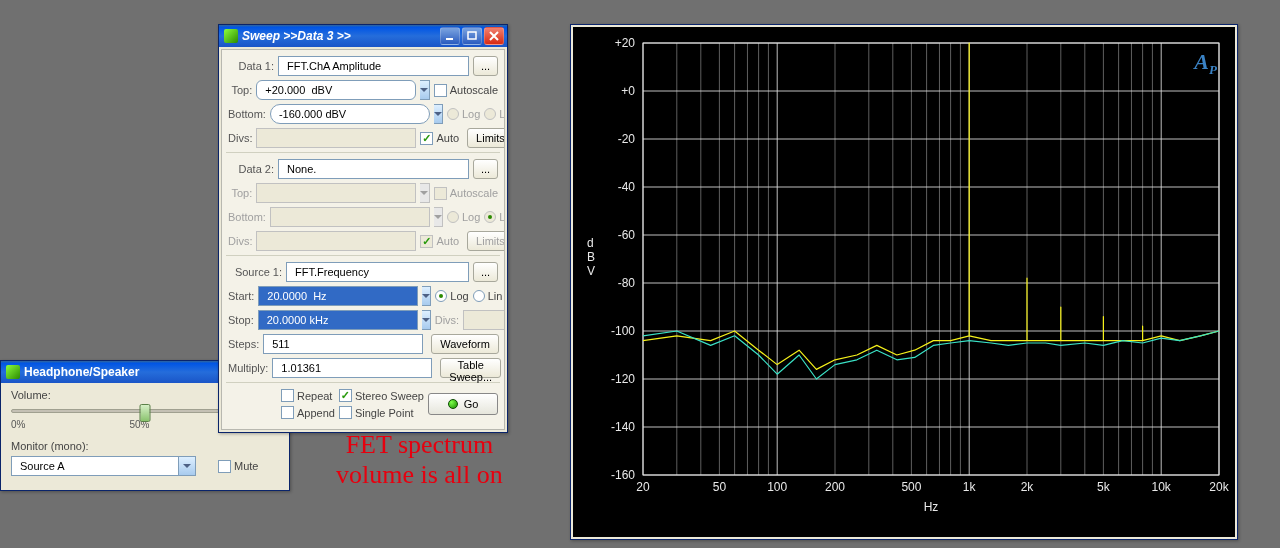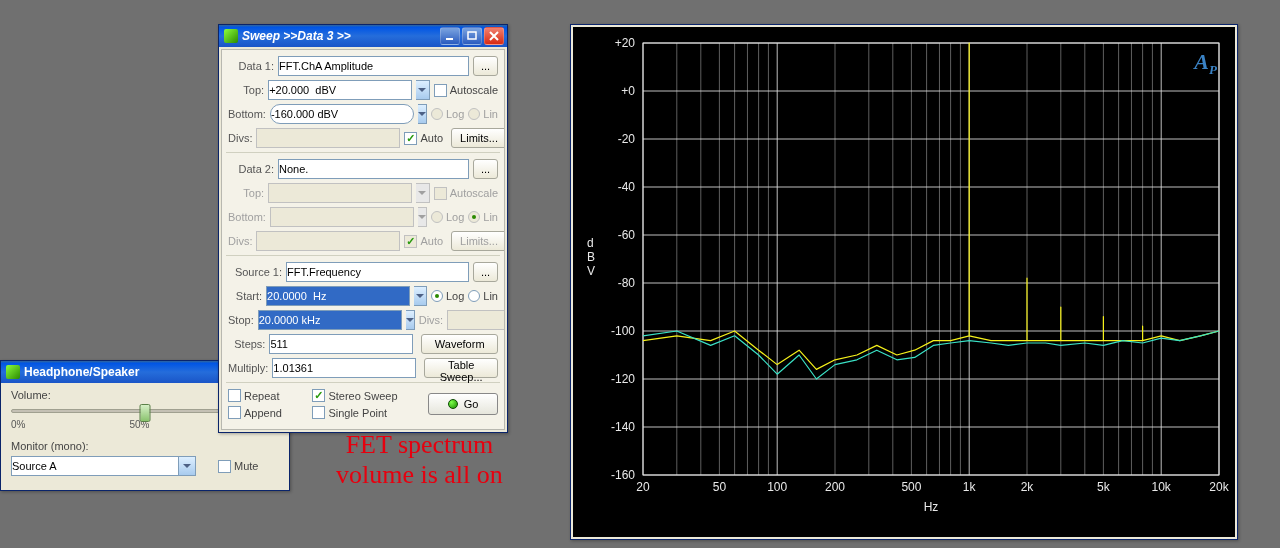--- a/index.html
+++ b/index.html
@@ -66,21 +66,21 @@
   border: 1px solid #B8B8B0;
   margin: 2px;
   padding: 6px 6px 6px 6px;
 }
 .row { display: flex; align-items: center; gap: 4px; margin-bottom: 4px; }
 .row .lab { width: 46px; text-align: right; color: #555; font-size: 11px; }
 .row .lab.disabled { color: #A0A0A0; }
 .field {
   border: 1px solid #7F9DB9;
   height: 20px;
-  padding: 2px 0;
+  padding: 2px 8px;
   background: #fff;
   font-family: inherit; font-size: 11px;
   flex: 1;
 }
 .field.sel { background: #316AC5; color: #fff; }
 .field.disabled { background: #ECE9D8; border-color: #C1C1C1; }
 .dropdown-btn {
   width: 17px; height: 20px;
   border: 1px solid #7F9DB9;
   border-left: none;
@@ -245,21 +245,21 @@
   </div>
   <div class="window-body body">
 
     <div class="row">
       <span class="lab">Data 1:</span>
       <input class="field" value="FFT.ChA Amplitude" style="">
       <button class="btn mini">...</button>
     </div>
     <div class="row">
       <span class="lab">Top:</span>
-      <input class="field" style="flex: 0 0 92px;" value="+20.000  dBV">
+      <input class="field" style="flex: 0 0 92px; border-radius: 6px;" value="+20.000  dBV">
       <div class="dropdown-btn"></div>
       <label class="checkbox">
         <span class="box"></span>
         <span>Autoscale</span>
       </label>
     </div>
     <div class="row">
       <span class="lab">Bottom:</span>
       <input class="field" style="flex: 0 0 92px; border-radius: 10px;" value="-160.000 dBV">
       <div class="dropdown-btn"></div>
@@ -356,21 +356,21 @@
       <button class="btn" style="width:90px">Waveform</button>
     </div>
     <div class="row">
       <span class="lab">Multiply:</span>
       <input class="field" style="flex: 0 0 100px;" value="1.01361">
       <span style="flex:1"></span>
       <button class="btn" style="width:90px">Table Sweep...</button>
     </div>
     <div class="sep"></div>
 
-    <div class="row" style="justify-content:space-between">
+    <div class="row" style="justify-content:flex-end">
       <div style="display:flex;flex-direction:column;gap:4px">
         <label class="checkbox">
             <span class="box"></span>
             <span>Repeat</span>
           </label>
         <label class="checkbox">
             <span class="box"></span>
             <span>Append</span>
           </label>
       </div>

